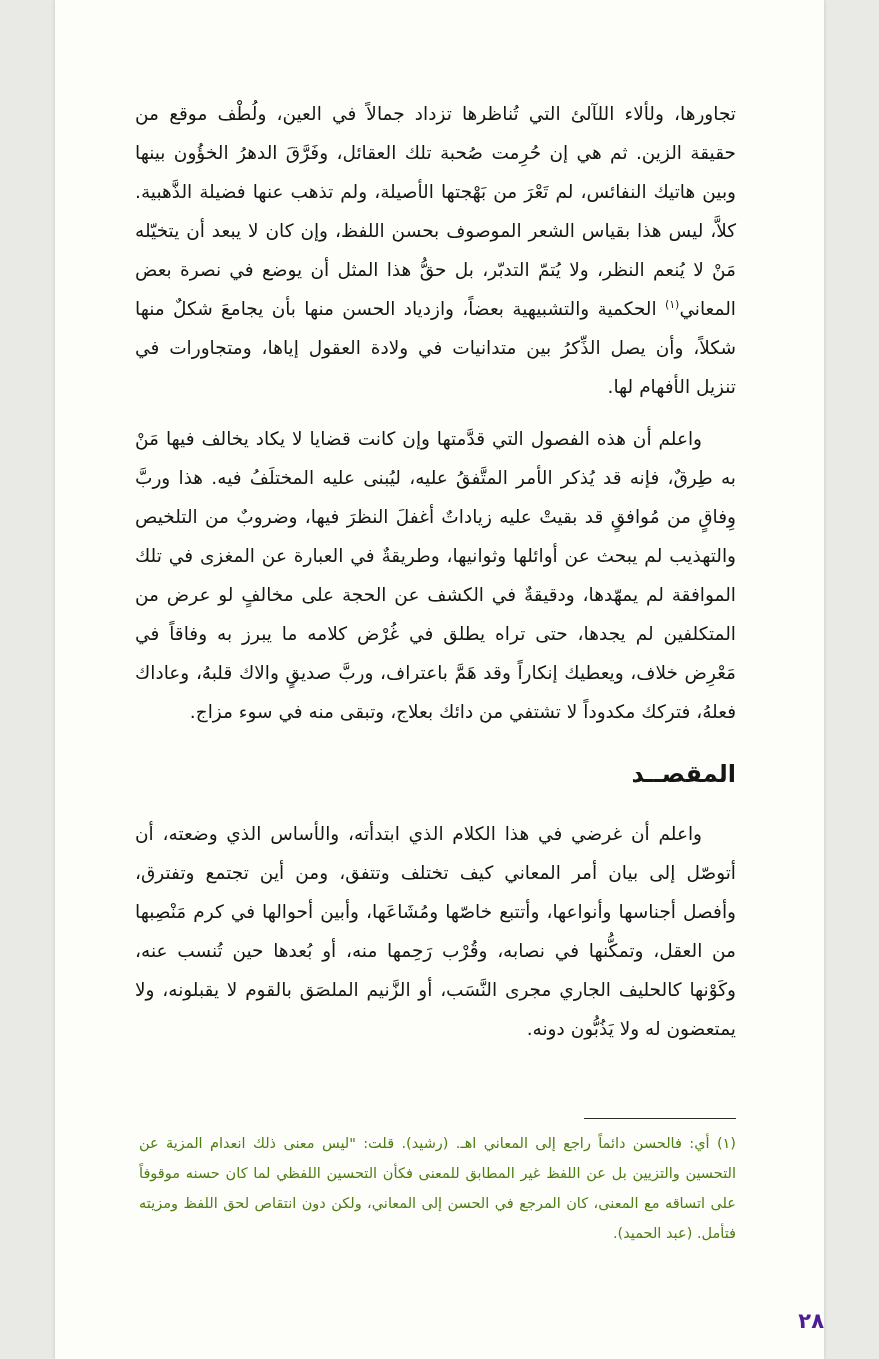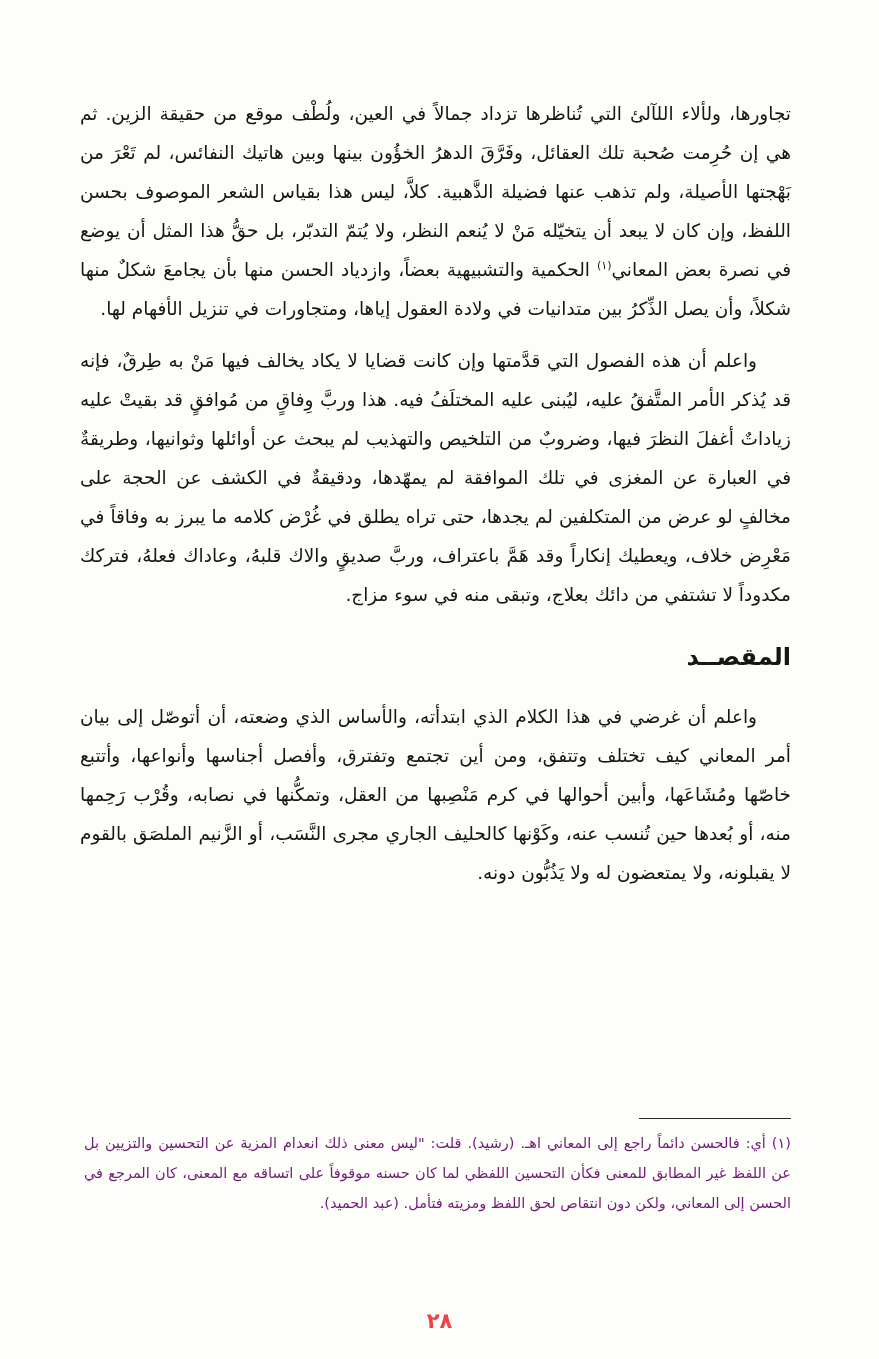--- a/index.html
+++ b/index.html
@@ -1,21 +1,21 @@
 <!DOCTYPE html>
 <html lang="ar"><head>
 <meta charset="utf-8">
 <style>
   * { margin: 0; padding: 0; box-sizing: border-box; }
   html, body {
     background: #e9e9e6;
   }
   .page {
     position: relative;
-    width: 879px;
+    width: 769px;
     height: 1359px;
     margin: 0 auto;
     background: #fdfdfa;
     color: #161616;
     direction: rtl;
     font-family: "DejaVu Sans", sans-serif;
     overflow: hidden;
     box-shadow: 0 0 4px rgba(0,0,0,0.15);
   }
   .text-block {
@@ -55,35 +55,35 @@
   }
   .fn-rule {
     width: 152px;
     border-top: 1.6px solid #2a2a2a;
     margin-bottom: 9px;
   }
   .footnote {
     font-size: 14.5px;
     line-height: 30px;
     text-align: justify;
-    color: #701a75;
+    color: #4d7c0f;
     padding-left: 4px;
   }
   .footnote .fn-marker {
     letter-spacing: 1px;
   }
   .page-number {
     position: absolute;
     bottom: 26px;
     left: 0;
     right: 0;
-    text-align: center;
+    text-align: right;
     font-size: 21px;
     font-weight: bold;
-    color: #ef4444;
+    color: #4c1d95;
   }
 </style>
 </head>
 <body>
 
 <div class="page">
 
   <main class="text-block">
 
     <p class="para"><span>تجاورها، ولألاء اللآلئ التي تُناظرها تزداد جمالاً في العين، ولُطْف موقع من حقيقة الزين. ثم هي إن حُرِمت صُحبة تلك العقائل، وفَرَّقَ الدهرُ الخؤُون بينها وبين هاتيك النفائس، لم تَعْرَ من بَهْجتها الأصيلة، ولم تذهب عنها فضيلة الذَّهبية. كلاَّ، ليس هذا بقياس الشعر الموصوف بحسن اللفظ، وإن كان لا يبعد أن يتخيّله مَنْ لا يُنعم النظر، ولا يُتمّ التدبّر، بل حقُّ هذا المثل أن يوضع في نصرة بعض المعاني</span><sup class="fn-ref">(١)</sup>

